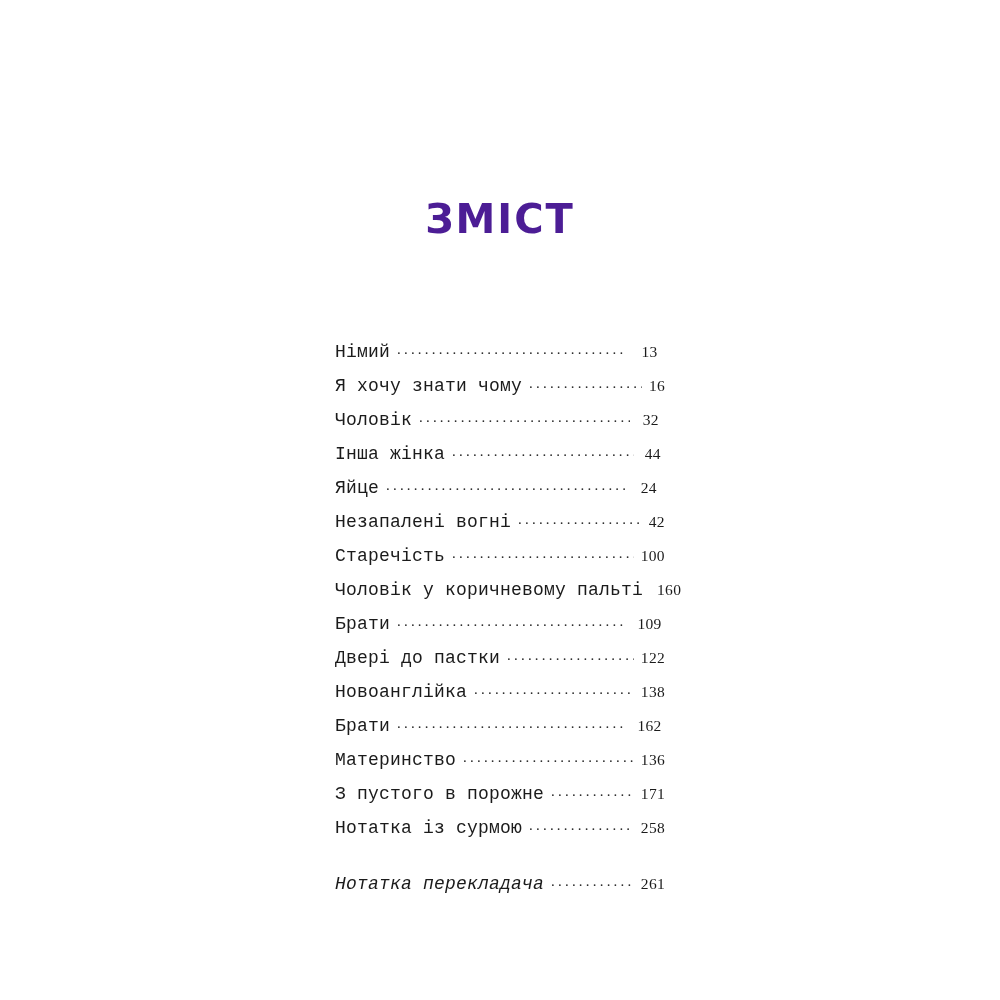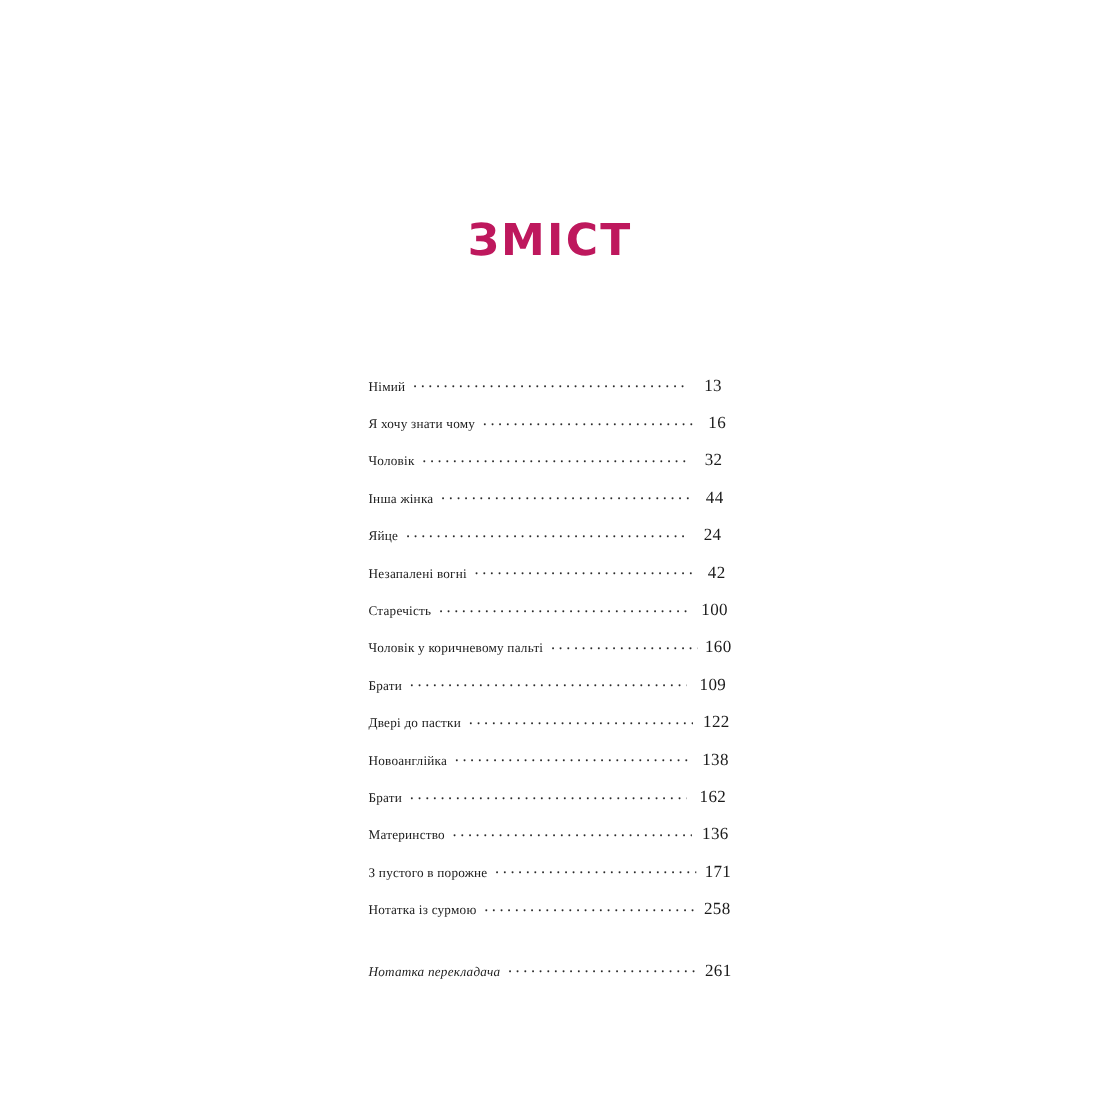--- a/index.html
+++ b/index.html
@@ -28,42 +28,42 @@
   .toc-title {
     position: absolute;
     left: 0;
     top: 196px;
     width: 1000px;
     text-align: center;
     font-family: "DejaVu Sans", sans-serif;
     font-weight: bold;
     font-size: 40px;
     letter-spacing: 2px;
-    color: #be185d;
+    color: #4c1d95;
   }
 
   .toc-list {
     position: absolute;
     left: 335px;
     top: 342px;
     width: 330px;
   }
 
   .toc-row {
     display: flex;
     align-items: baseline;
     height: 34px;
     font-size: 15.5px;
     color: #1b1b1b;
   }
 
   .toc-label {
     white-space: nowrap;
-    font-family: Liberation Serif, serif;
-    font-size: 12px;
+    font-family: Liberation Mono, monospace;
+    font-size: 18px;
     letter-spacing: 0.2px;
   }
 
   .toc-dots {
     flex: 1 1 auto;
     margin: 0 7px;
     position: relative;
     top: -3px;
     overflow: hidden;
     white-space: nowrap;

